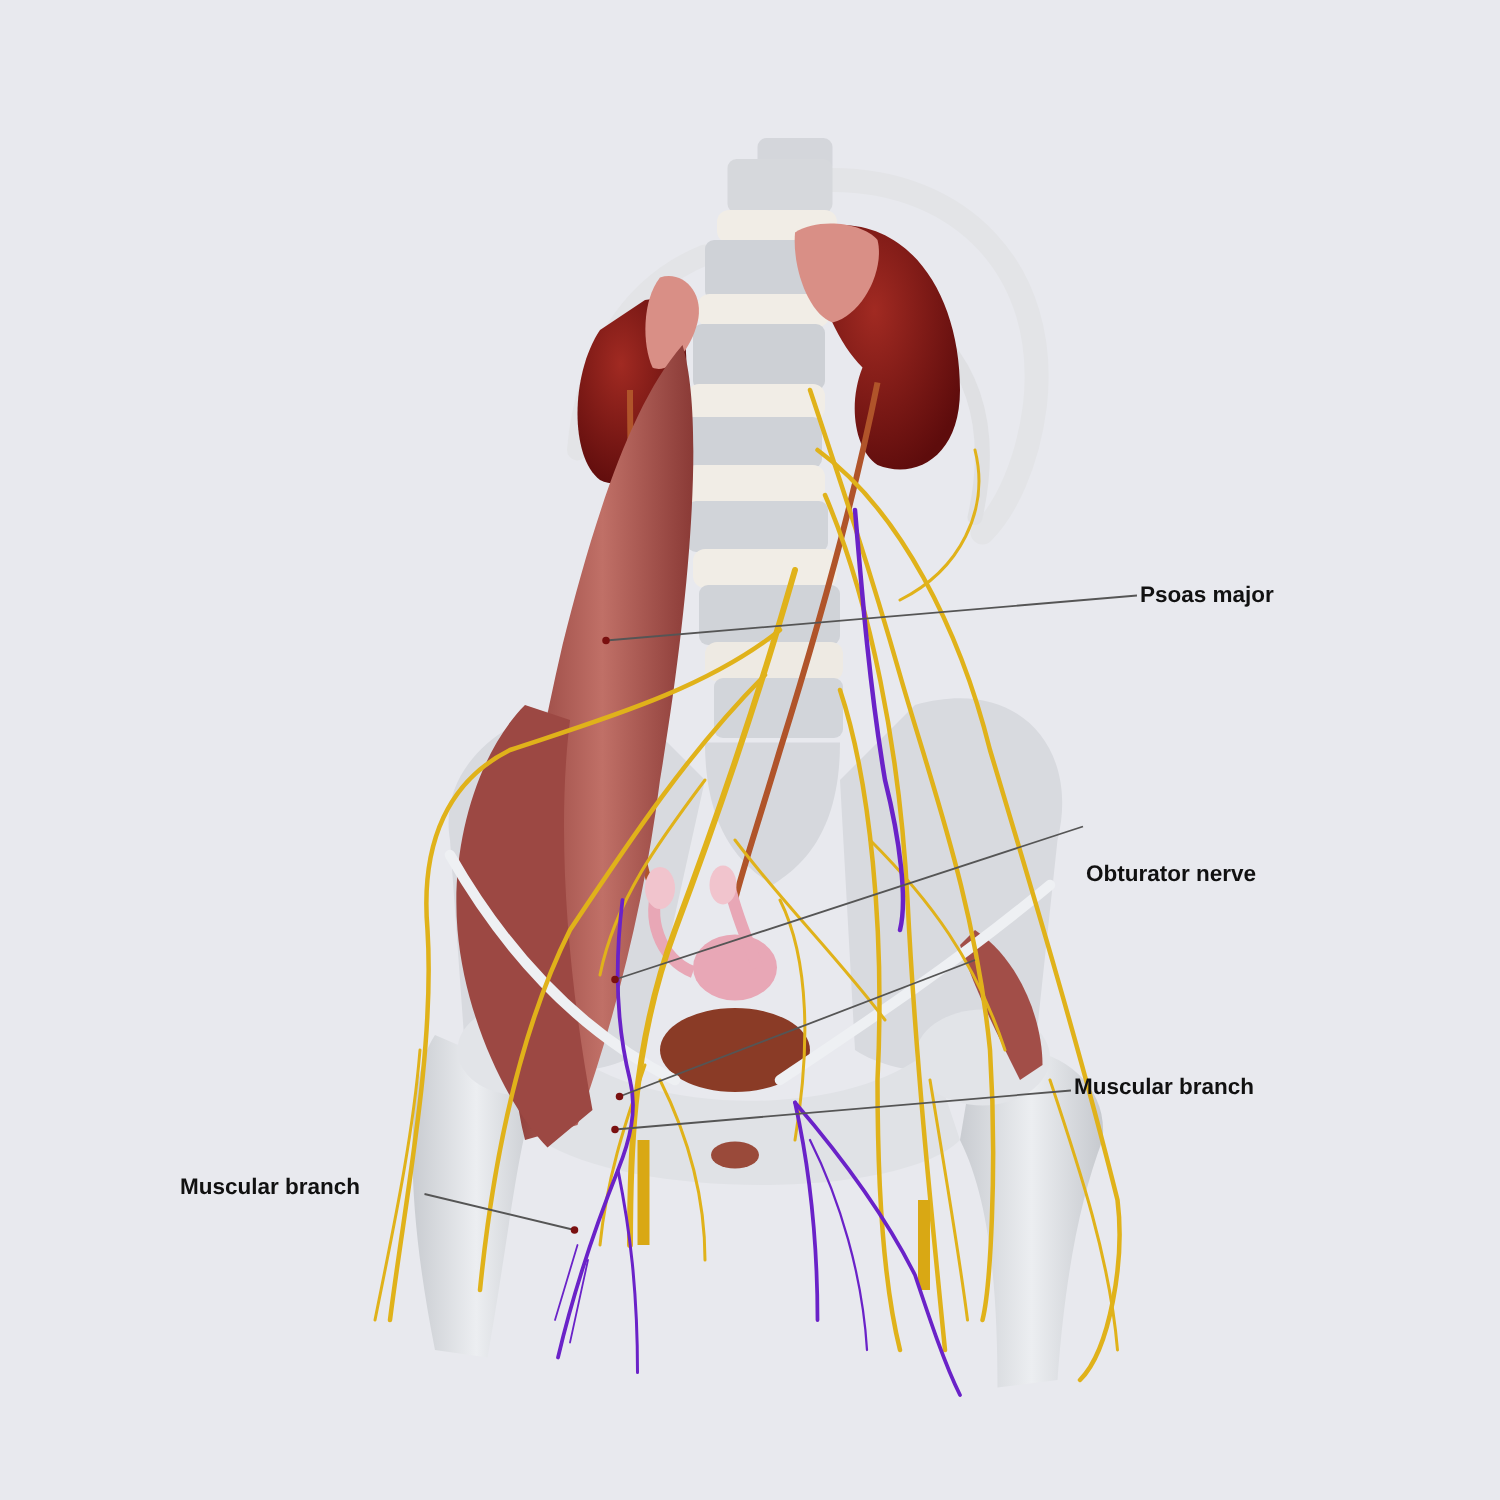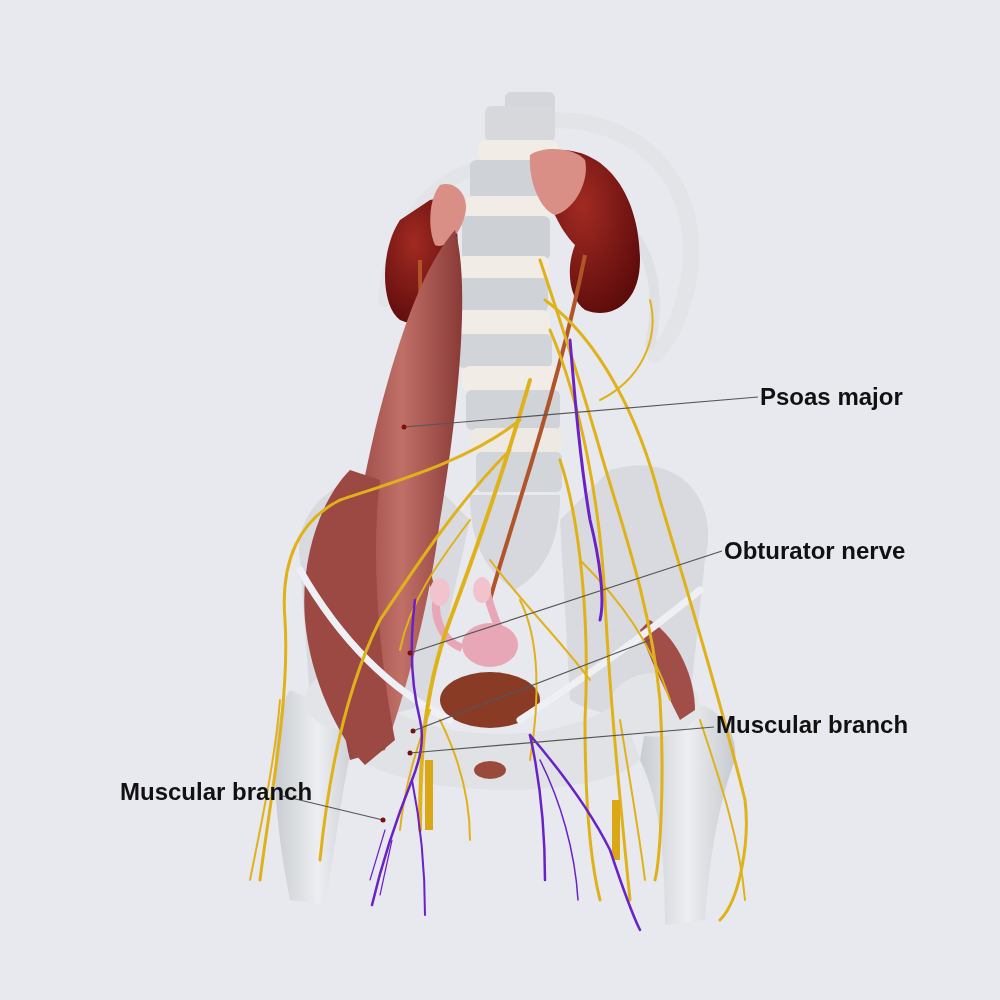--- a/index.html
+++ b/index.html
@@ -10,21 +10,21 @@
     position: relative;
   }
   #stage { position: absolute; left: 0; top: 0; width: 1000px; height: 1000px; }
   .watermark {
     position: absolute; left: 150px; top: 570px;
     font-size: 120px; color: rgba(255,255,255,0.55);
     font-family: "Liberation Sans", sans-serif; font-weight: 400;
     letter-spacing: 2px; pointer-events: none; white-space: nowrap;
   }
   .label {
-    position: absolute; font-weight: 700; font-size: 24px; color: #111;
+    position: absolute; font-weight: 700; font-size: 15px; color: #111;
     white-space: nowrap; line-height: 20px;
     font-family: "Liberation Sans", sans-serif;
   }
   svg { position: absolute; left: 0; top: 0; }
 </style>
 </head>
 <body>
 
 <div id="stage">
   <svg width="1000" height="1000" viewBox="0 0 1000 1000">
@@ -157,16 +157,16 @@
       <circle cx="404" cy="427" r="2.5"></circle>
       <circle cx="410" cy="653" r="2.5"></circle>
       <circle cx="413" cy="731" r="2.5"></circle>
       <circle cx="410" cy="753" r="2.5"></circle>
       <circle cx="383" cy="820" r="2.5"></circle>
     </g>
   </svg>
 
 
   <div class="label" style="left:760px; top:387px;">Psoas major</div>
-  <div class="label" style="left:724px; top:541px;">Obturator nerve</div>
+  <div class="label" style="left:724px; top:573px;">Obturator nerve</div>
   <div class="label" style="left:716px; top:715px;">Muscular branch</div>
   <div class="label" style="left:120px; top:782px;">Muscular branch</div>
 </div>
 
 </body></html>

